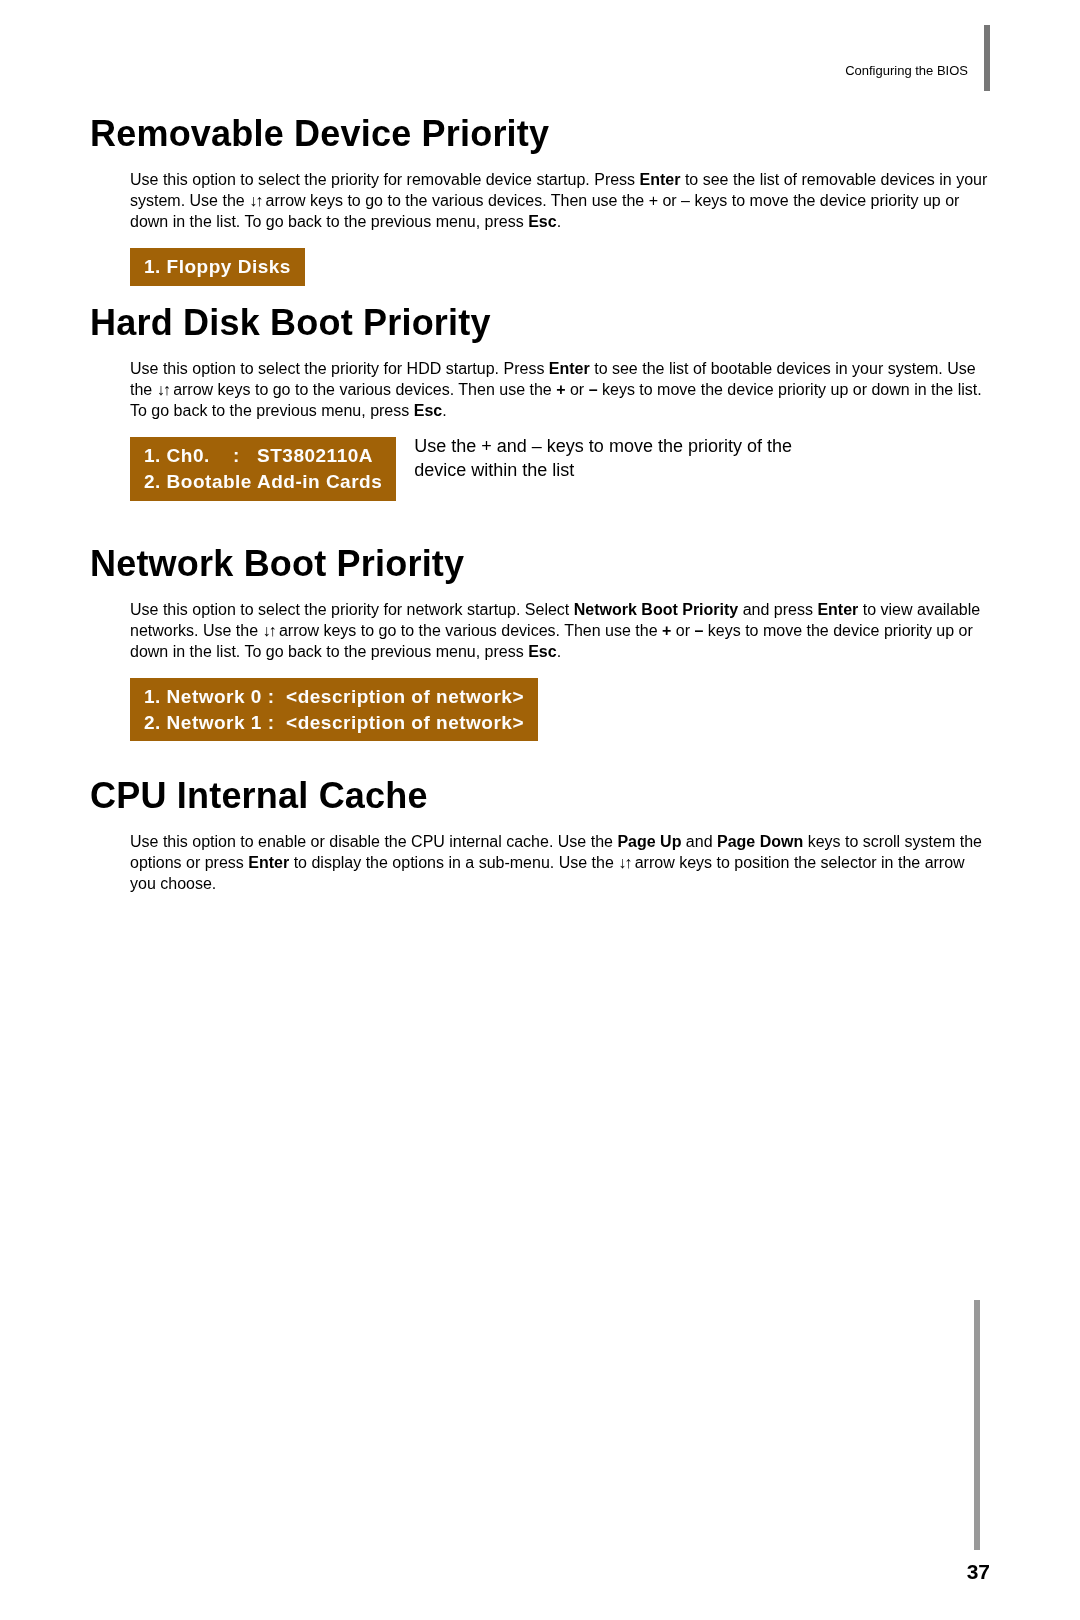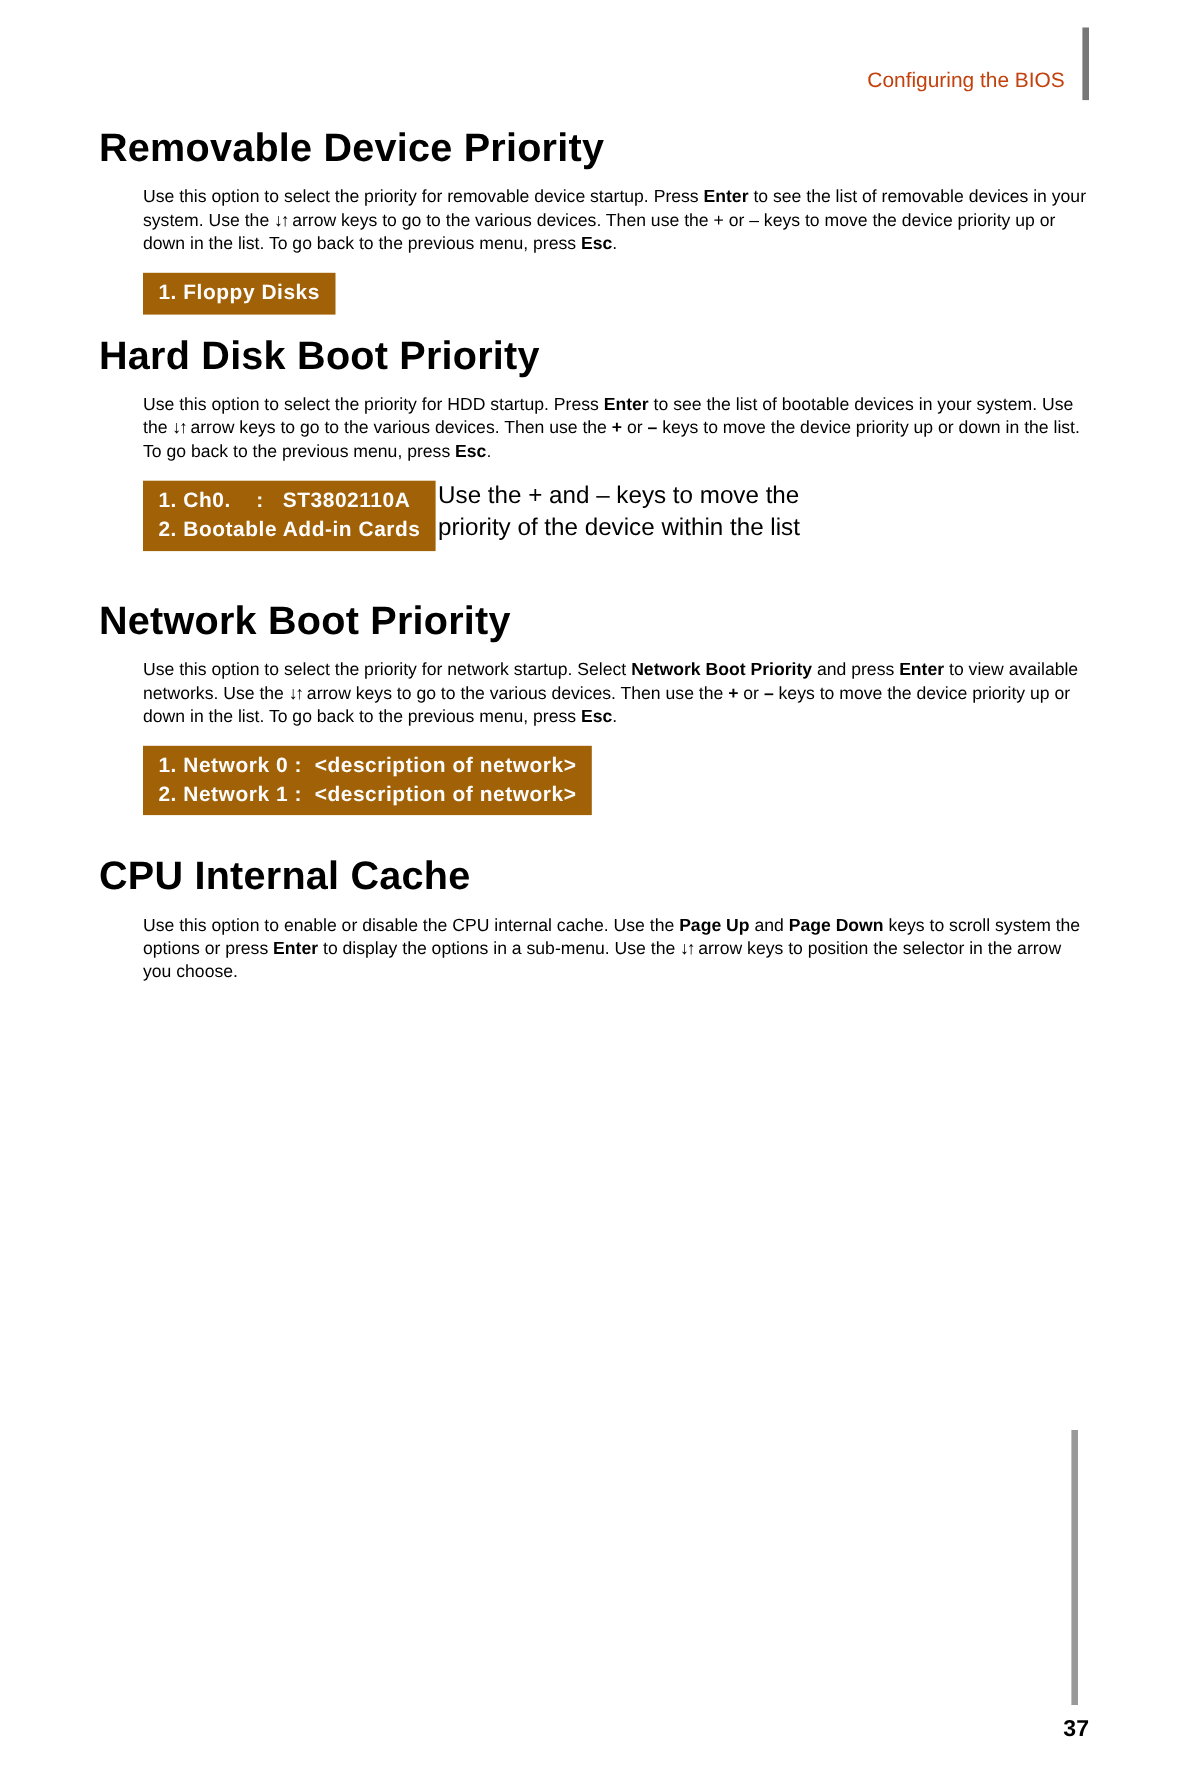--- a/index.html
+++ b/index.html
@@ -14,22 +14,22 @@
     }
     .header-area {
       position: relative;
       height: 40px;
       margin-bottom: 18px;
     }
     .header-label {
       position: absolute;
       right: 22px;
       top: 8px;
-      font-size: 19px;
-      color: #c2410c;
+      font-size: 13px;
+      color: #000000;
       font-weight: 400;
     }
     .header-bar {
       position: absolute;
       right: 0;
       top: -30px;
       width: 6px;
       height: 66px;
       background: #777;
     }
@@ -62,23 +62,23 @@
       font-family: Liberation Sans, sans-serif;
       font-size: 19px;
       font-weight: bold;
       line-height: 1.35;
       letter-spacing: 0.5px;
       white-space: pre;
     }
     .block-row { display: flex; align-items: flex-start; margin-left: 40px; margin-top: 4px; margin-bottom: 8px;}
     .block-row .code-block { margin-left: 0; }
     .side-note {
-      font-size: 22px;
+      font-size: 18px;
       line-height: 1.32;
-      margin-left: 2px;
+      margin-left: 18px;
       margin-top: 2px;
       max-width: 390px;
     }
     .page-number {
       position: absolute;
       right: 90px;
       bottom: 36px;
       font-size: 21px;
       font-weight: bold;
     }

